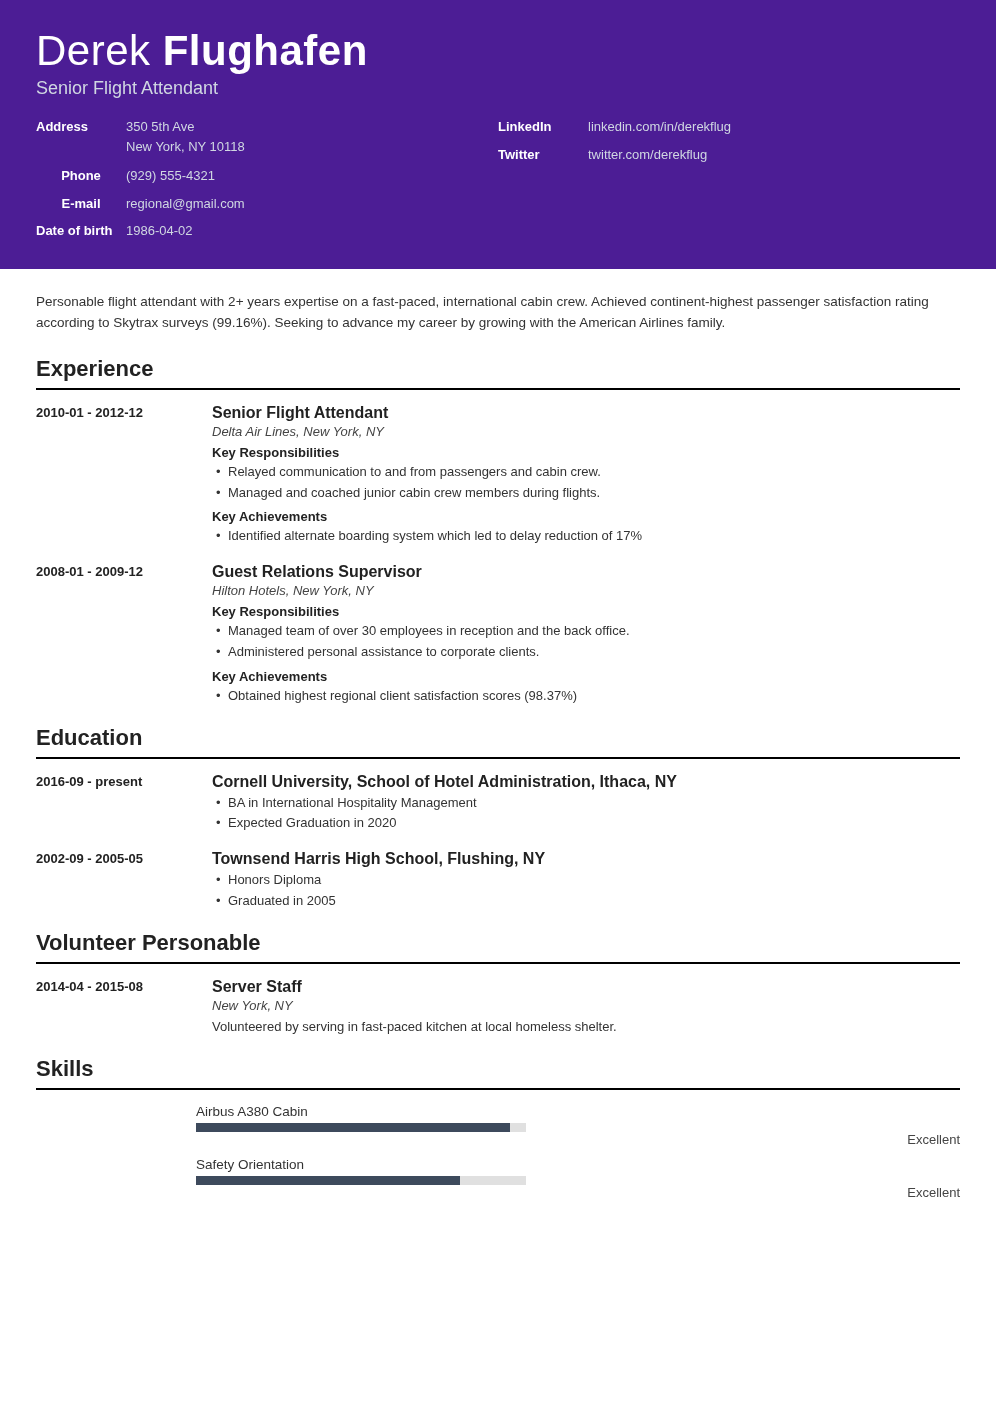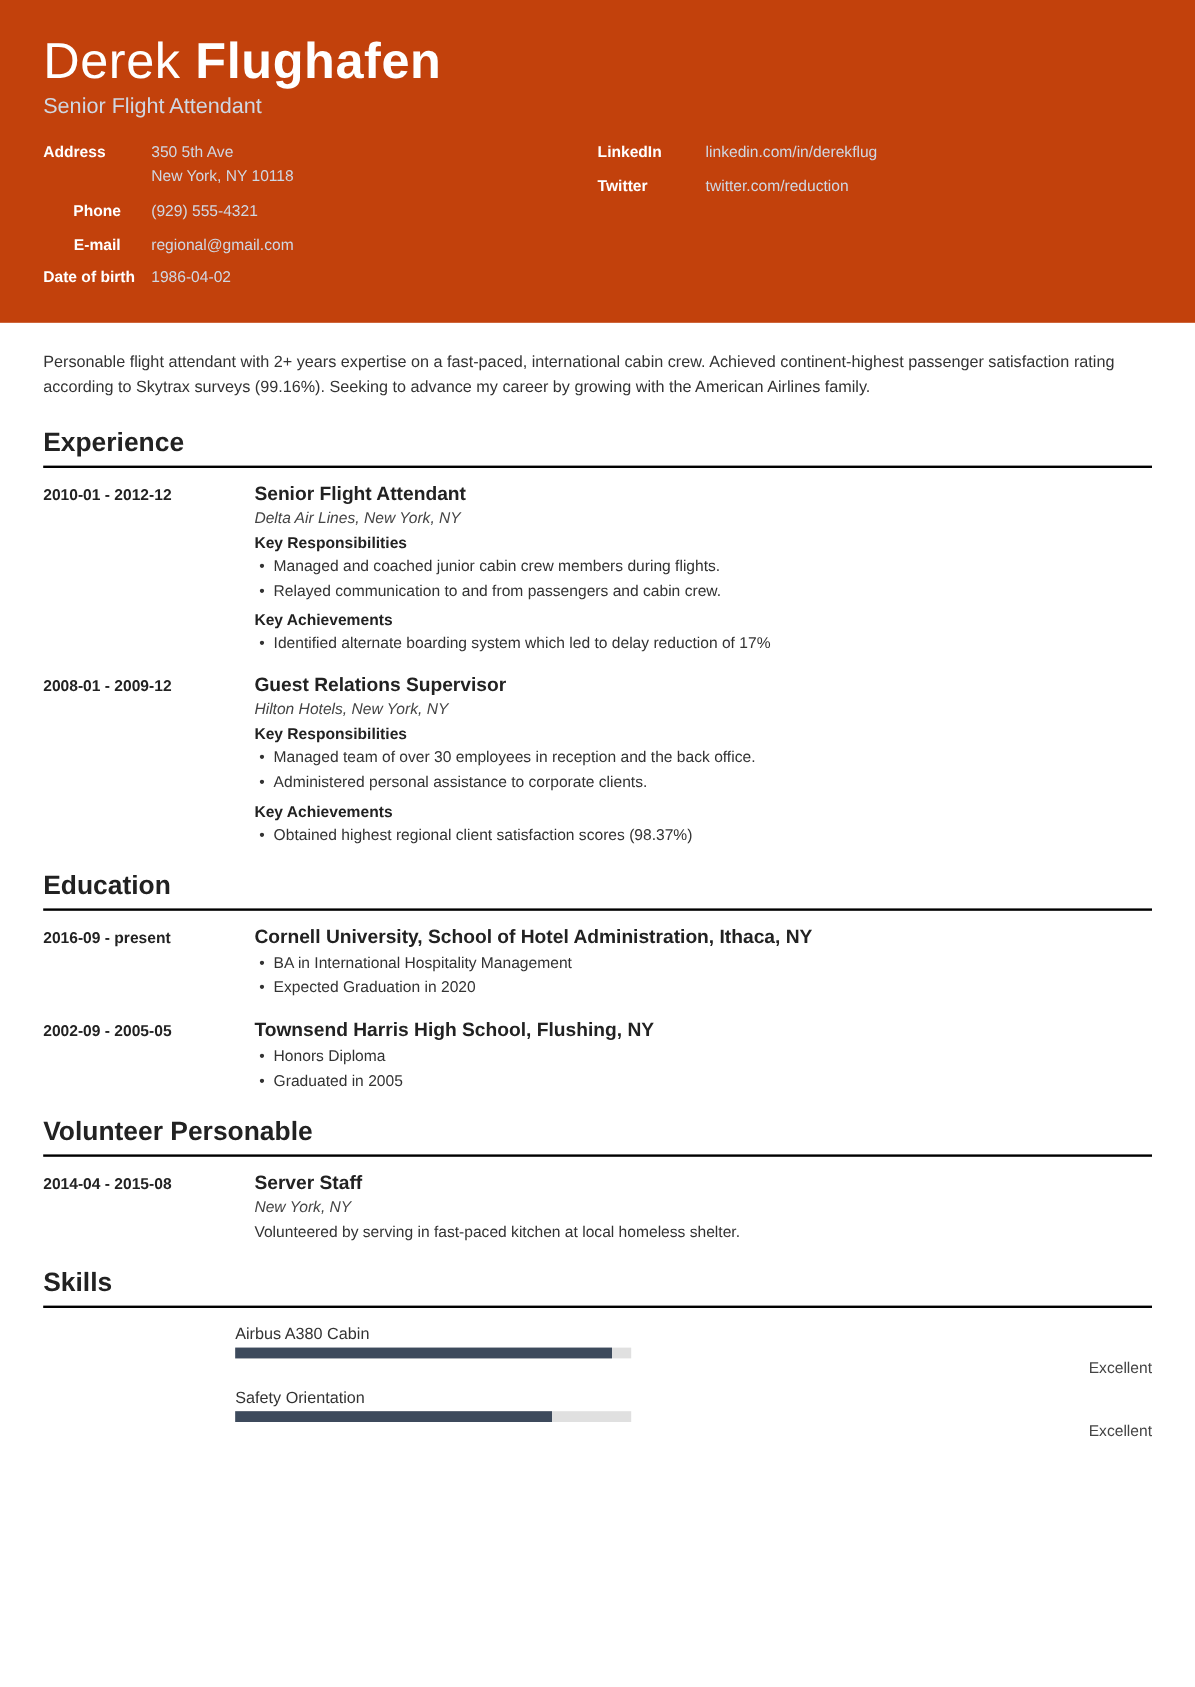--- a/index.html
+++ b/index.html
@@ -5,21 +5,21 @@
     * { margin: 0; padding: 0; box-sizing: border-box; }
     body {
       font-family: Arial, sans-serif;
       font-size: 14px;
       color: #222;
       background: #fff;
       width: 996px;
     }
 
     .header {
-      background: #c2410c;
+      background: #4c1d95;
       color: #fff;
       padding: 28px 36px 28px 36px;
     }
     .header-name {
       font-size: 42px;
       font-weight: 300;
       line-height: 1.1;
       letter-spacing: 0.5px;
     }
     .header-name strong {
@@ -201,41 +201,41 @@
         <span class="info-value">1986-04-02</span>
       </div>
     </div>
     <div class="header-info-right">
       <div class="info-row">
         <span class="info-label">LinkedIn</span>
         <span class="info-value">linkedin.com/in/derekflug</span>
       </div>
       <div class="info-row" style="margin-top:4px;">
         <span class="info-label">Twitter</span>
-        <span class="info-value">twitter.com/reduction</span>
+        <span class="info-value">twitter.com/derekflug</span>
       </div>
     </div>
   </div>
 </div>
 
 <div class="main">
   <div class="summary">Personable flight attendant with 2+ years expertise on a fast-paced, international cabin crew. Achieved continent-highest passenger satisfaction rating according to Skytrax surveys (99.16%). Seeking to advance my career by growing with the American Airlines family.</div>
 
   <div class="section">
     <div class="section-title">Experience</div>
 
     <div class="entry">
       <div class="entry-date">2010-01 - 2012-12</div>
       <div class="entry-content">
         <div class="entry-title">Senior Flight Attendant</div>
         <div class="entry-subtitle">Delta Air Lines, New York, NY</div>
         <div class="entry-subhead">Key Responsibilities</div>
         <ul class="entry-bullet">
+          <li>Relayed communication to and from passengers and cabin crew.</li>
           <li>Managed and coached junior cabin crew members during flights.</li>
-          <li>Relayed communication to and from passengers and cabin crew.</li>
         </ul>
         <div class="entry-subhead">Key Achievements</div>
         <ul class="entry-bullet">
           <li>Identified alternate boarding system which led to delay reduction of 17%</li>
         </ul>
       </div>
     </div>
 
     <div class="entry">
       <div class="entry-date">2008-01 - 2009-12</div>

